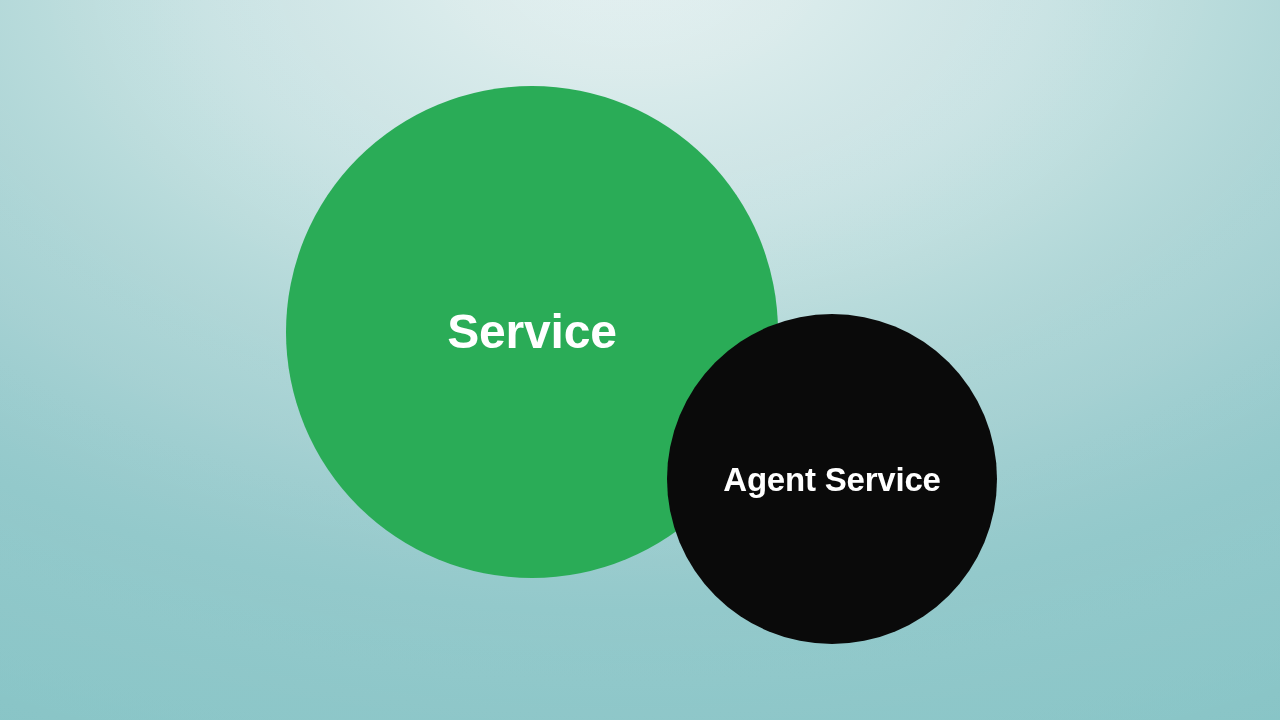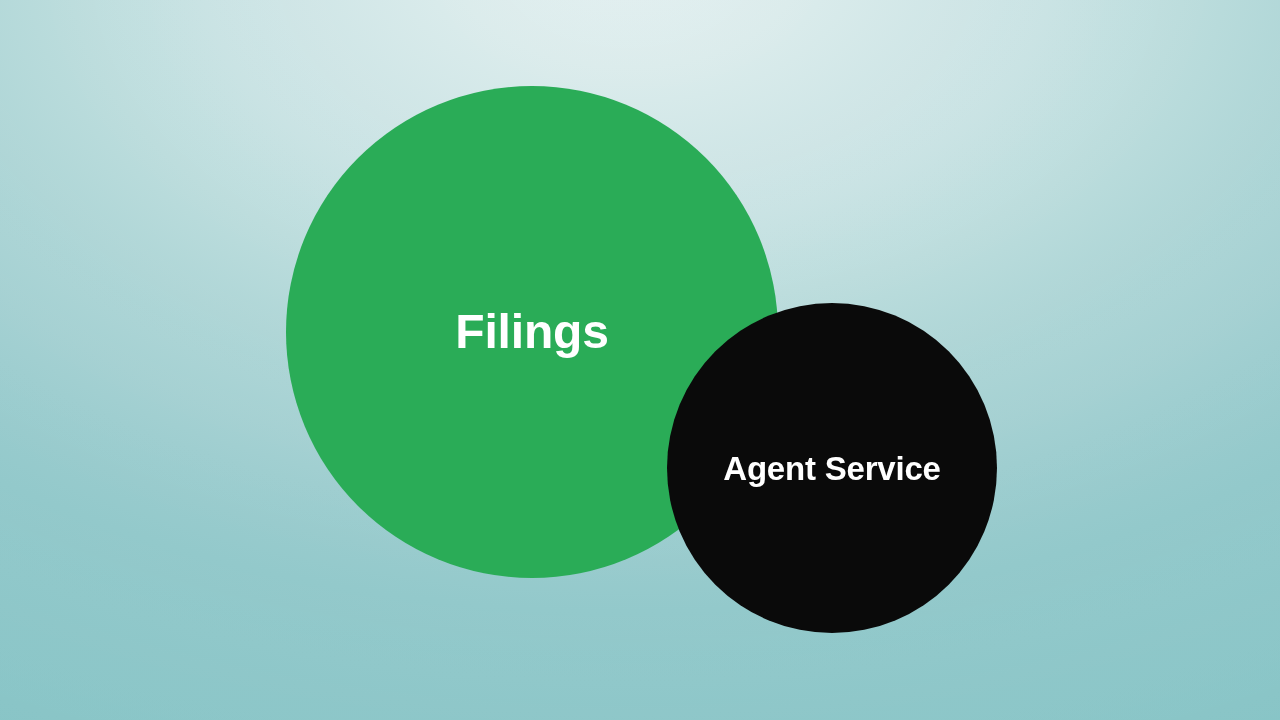--- a/index.html
+++ b/index.html
@@ -102,20 +102,20 @@
 </style>
 </head>
 <body>
 
 <div id="stage">
 
   <div id="bg-gradient"></div>
   <div id="bg-bands"></div>
 
   <div class="bubble" id="bubble-filings" style="left: 286px; top: 86px; width: 492px; height: 492px; background-color: rgb(42, 172, 87);">
-    <span class="bubble-label" style="font-size: 48px; color: rgb(255, 255, 255);">Filings</span>
+    <span class="bubble-label" style="font-size: 48px; color: rgb(255, 255, 255);">Service</span>
   </div>
 
-  <div class="bubble" id="bubble-agent-service" style="left: 667px; top: 303px; width: 330px; height: 330px; background-color: rgb(10, 10, 10);">
+  <div class="bubble" id="bubble-agent-service" style="left: 667px; top: 314px; width: 330px; height: 330px; background-color: rgb(10, 10, 10);">
     <span class="bubble-label" style="font-size: 33px; color: rgb(255, 255, 255);">Agent Service</span>
   </div>
 
 </div>
 
 </body></html>

